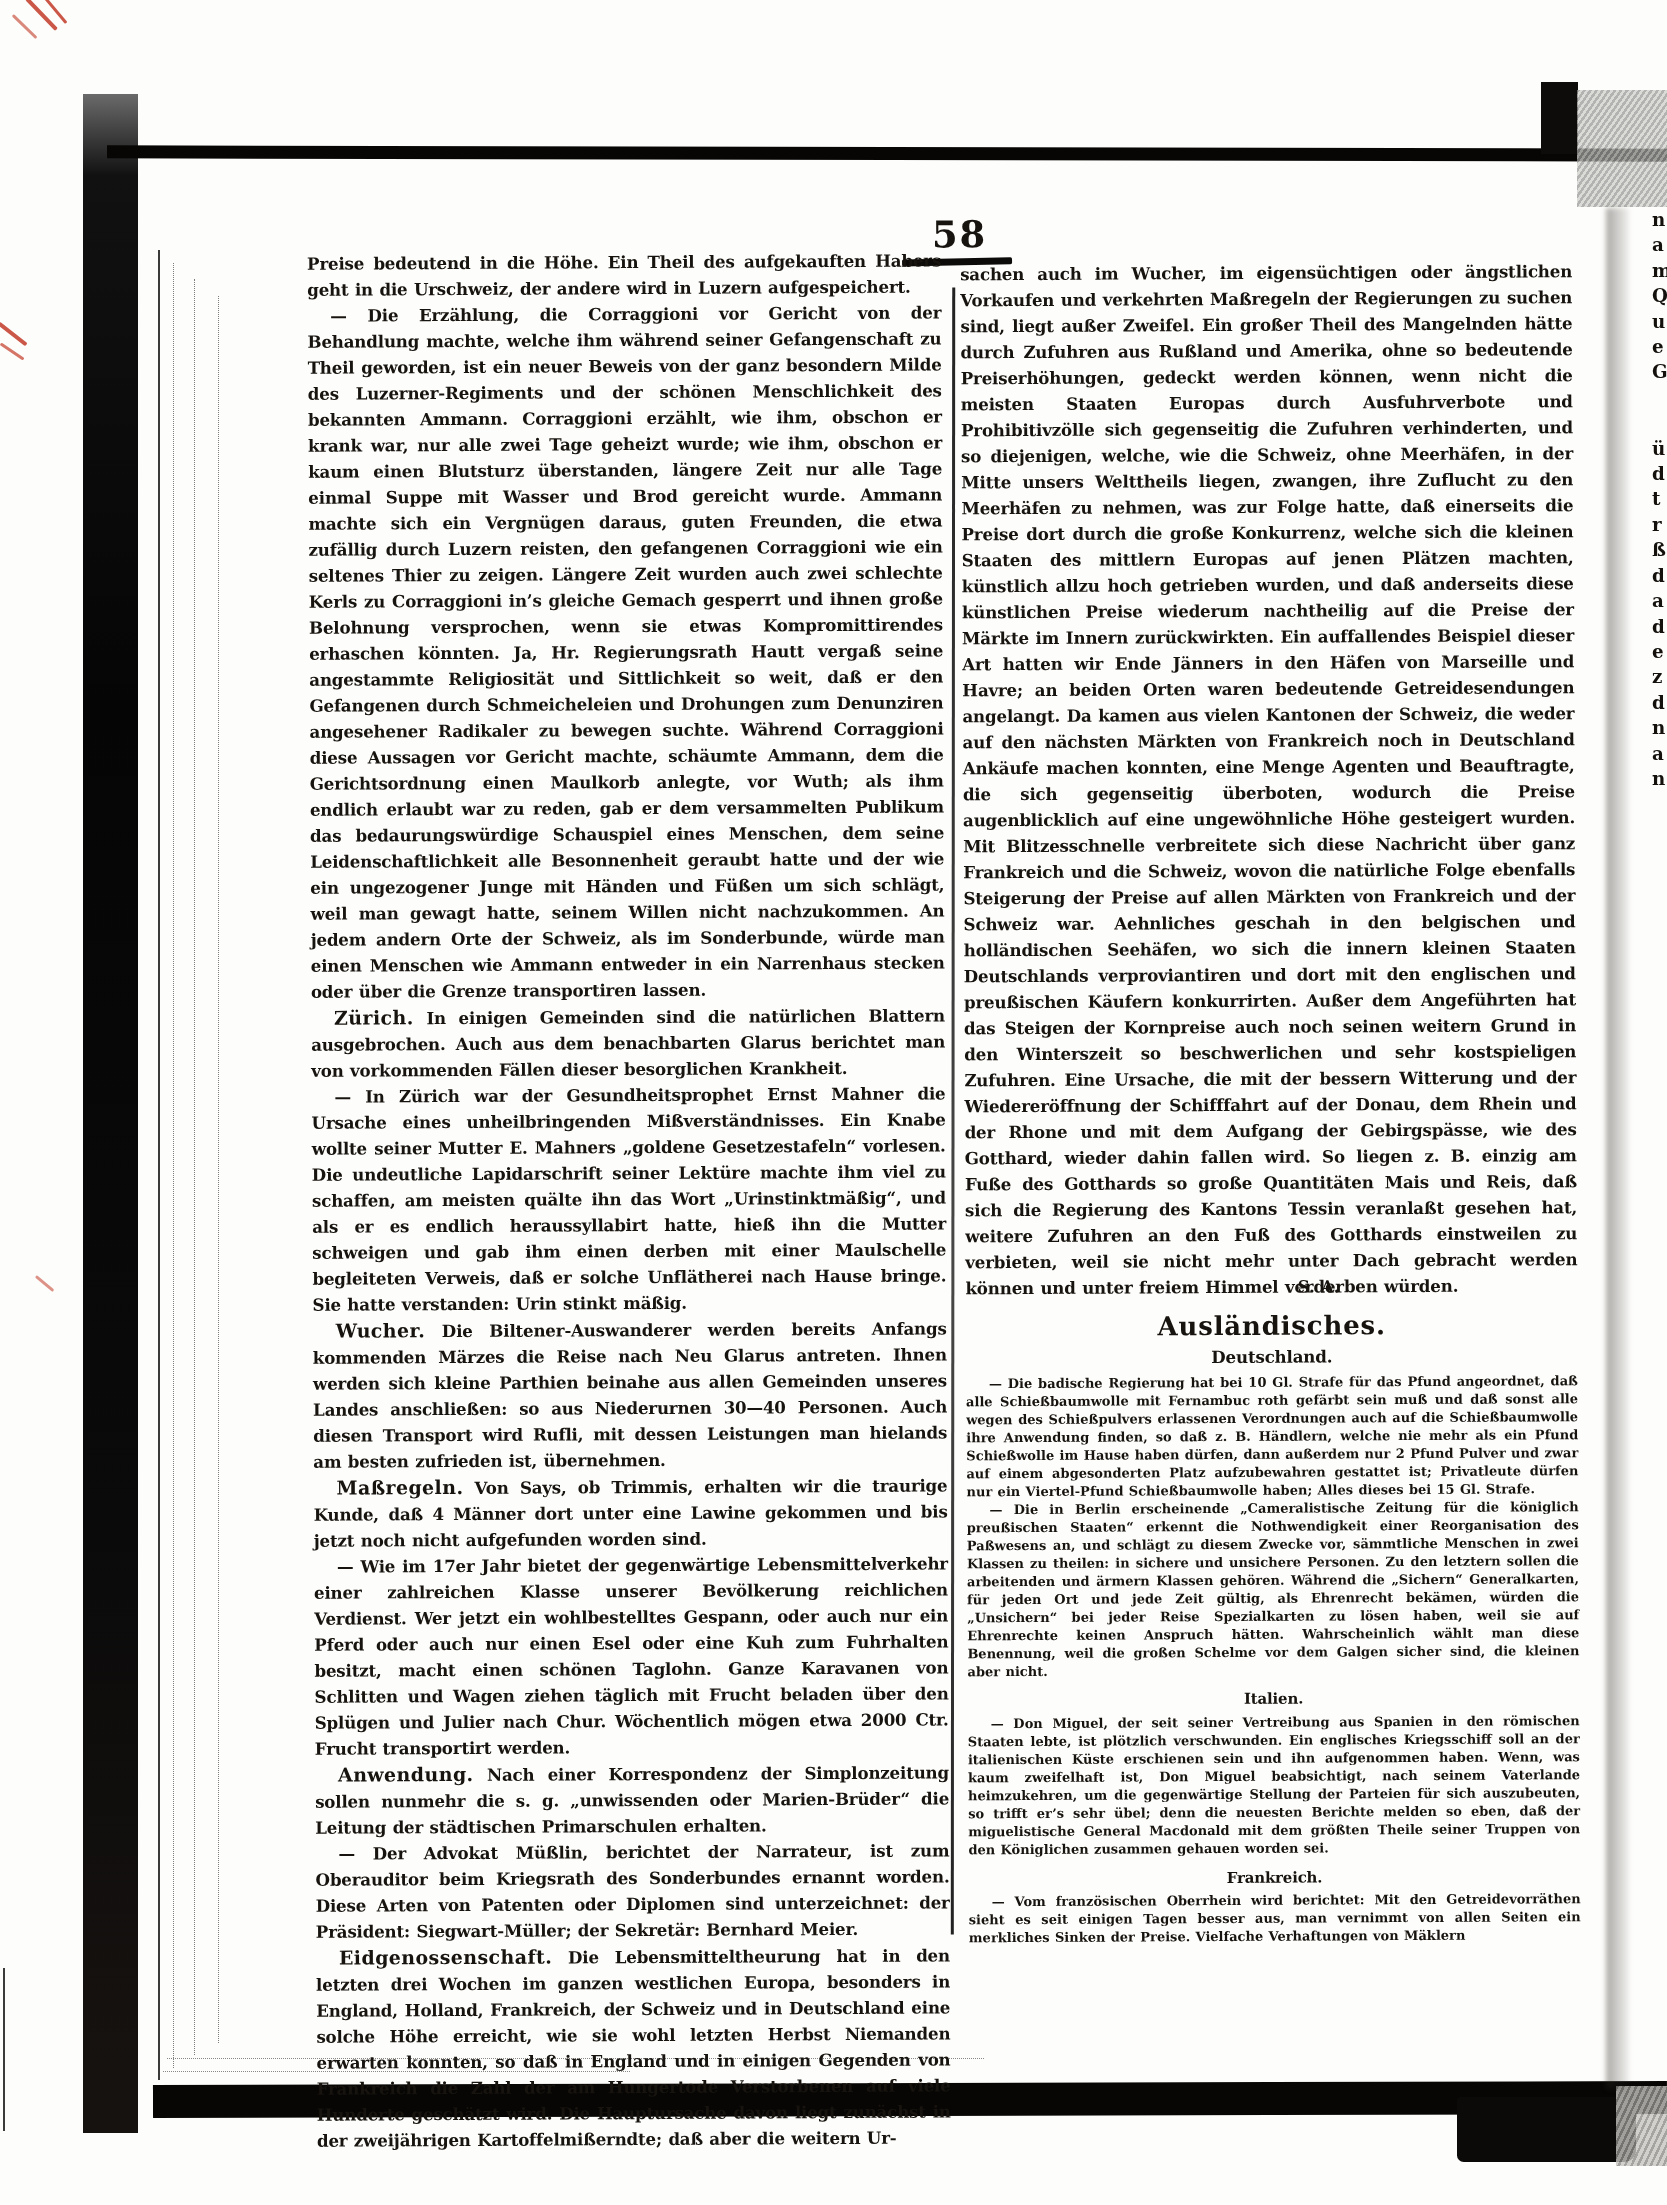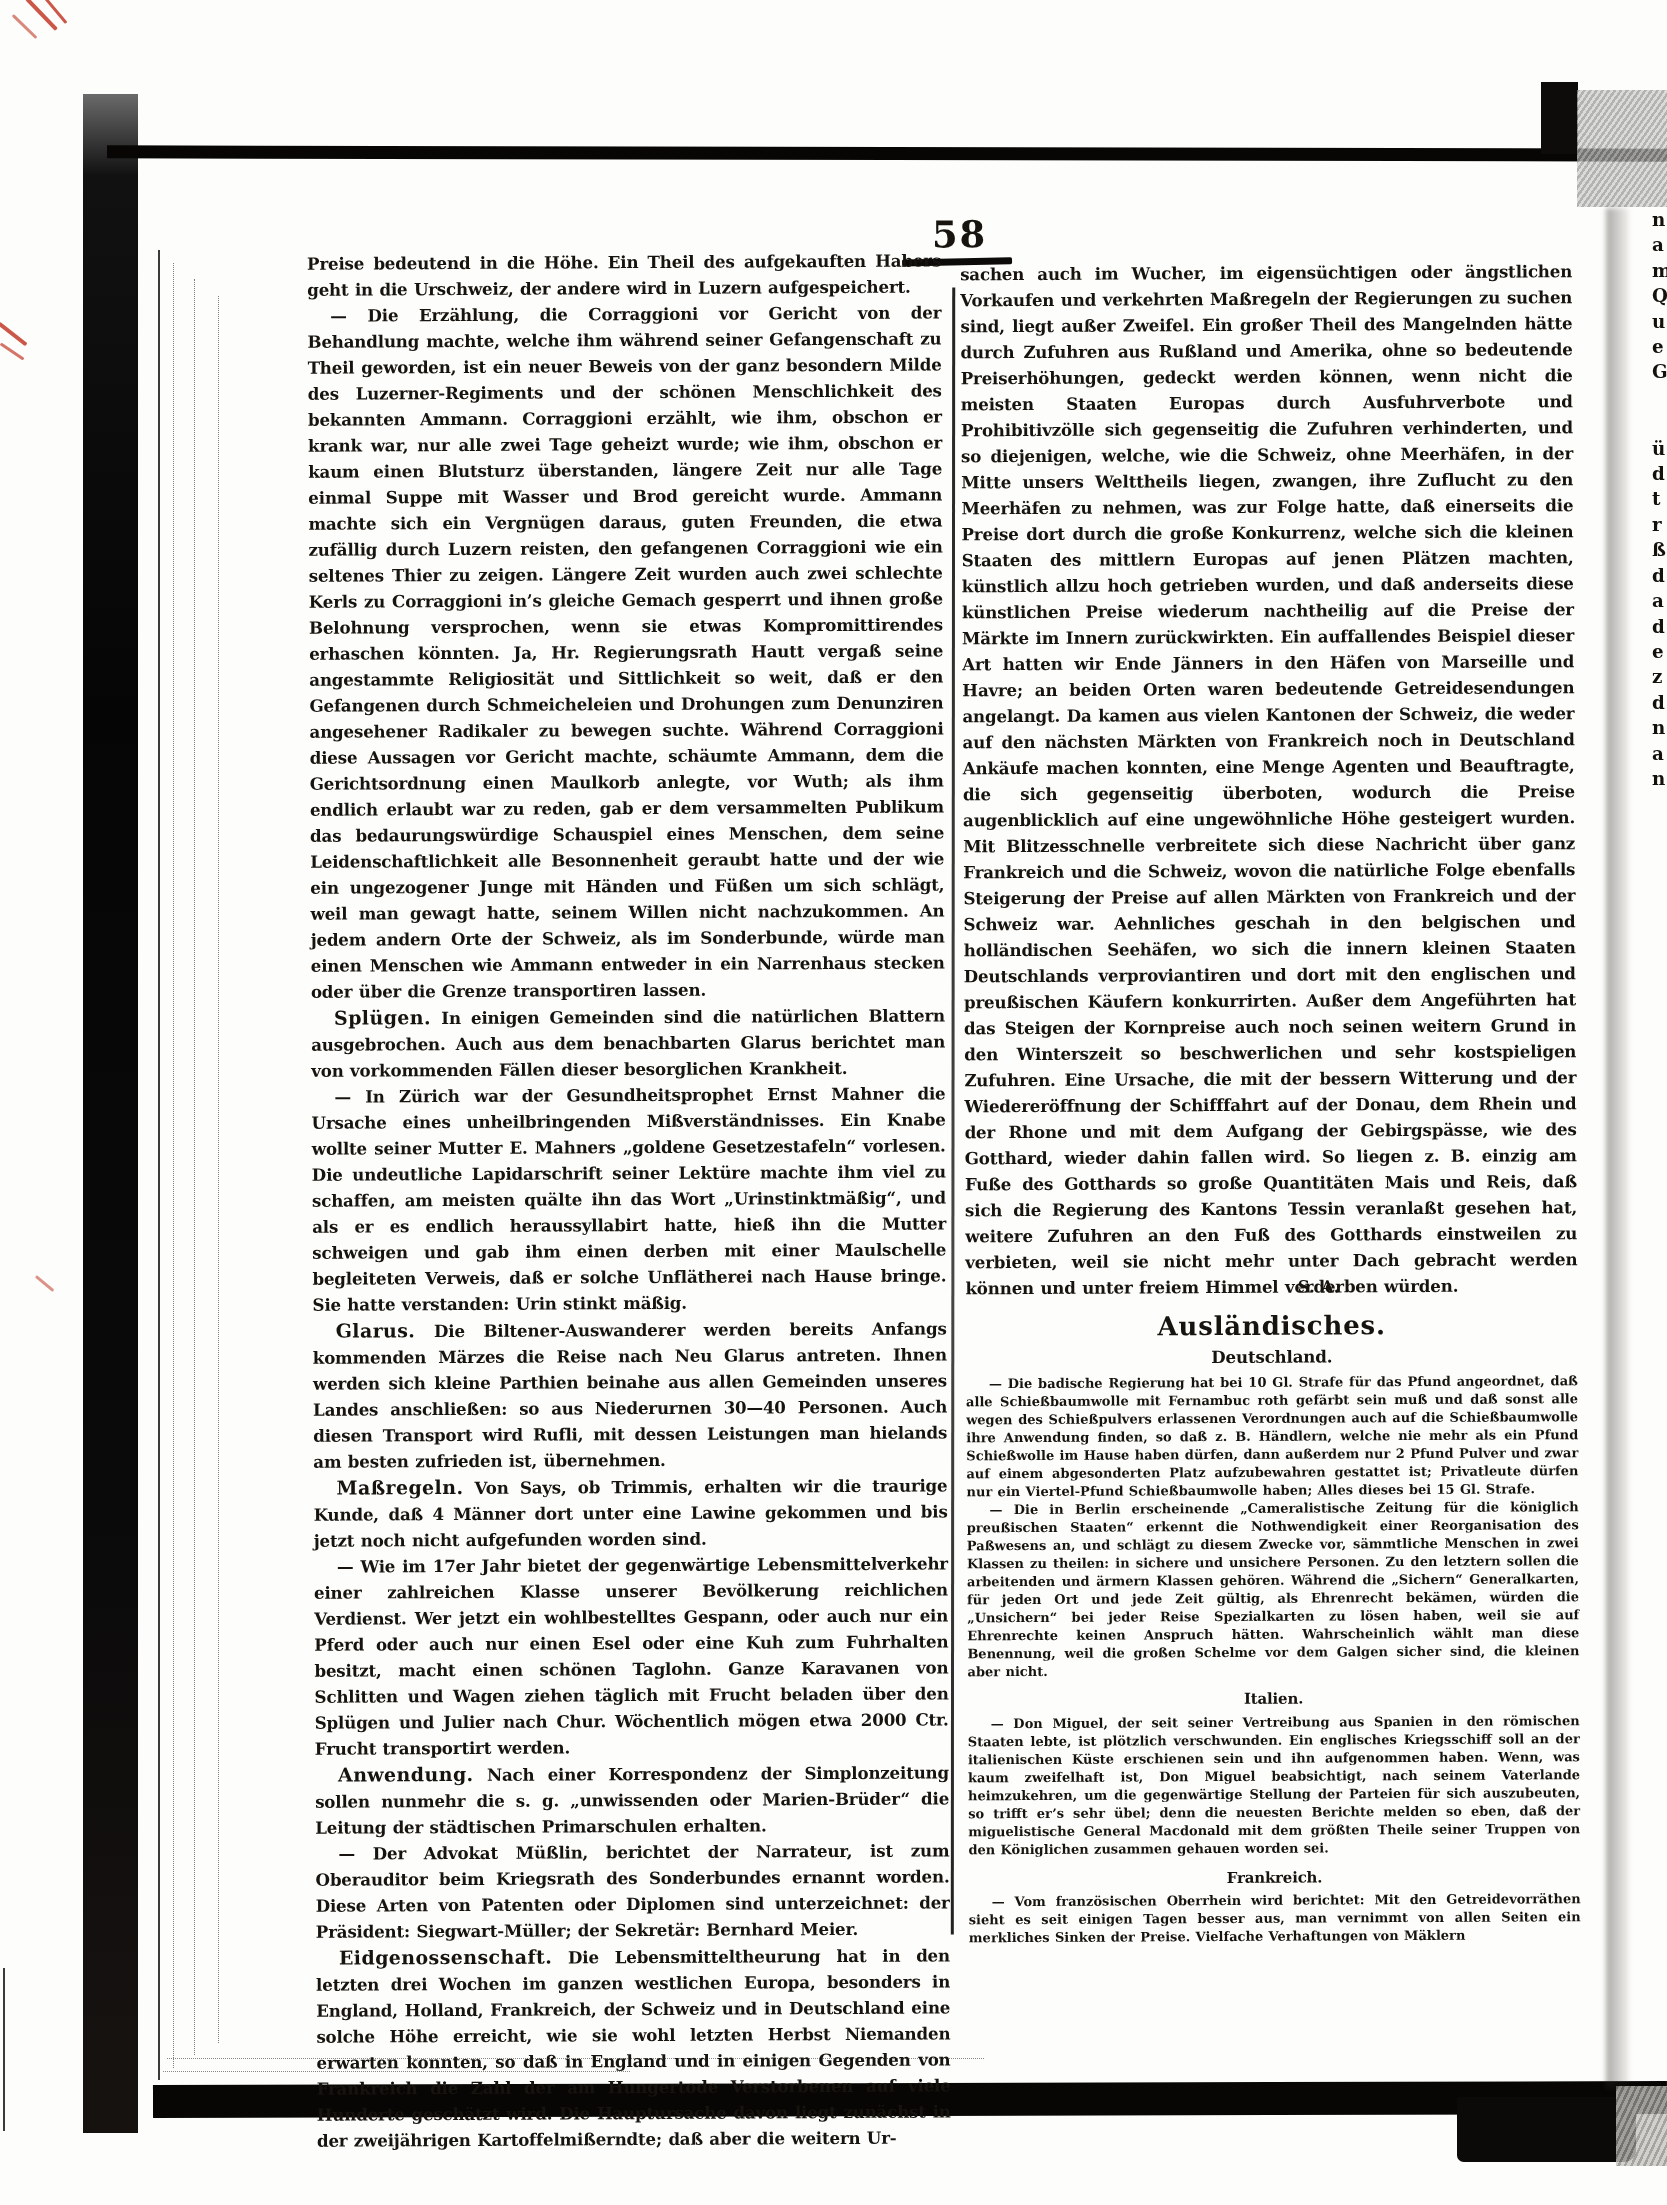--- a/index.html
+++ b/index.html
@@ -79,23 +79,23 @@
   <div id="content">
 
     <div id="pageno">58</div>
     <div id="pageno-rule"></div>
 
     <div id="divider"></div>
 
     <div class="col" id="col-left">
       <p class="noindent">Preise bedeutend in die Höhe. Ein Theil des aufgekauften Habers geht in die Urschweiz, der andere wird in Luzern aufgespeichert.</p>
       <p>— Die Erzählung, die Corraggioni vor Gericht von der Behandlung machte, welche ihm während seiner Gefangenschaft zu Theil geworden, ist ein neuer Beweis von der ganz besondern Milde des Luzerner-Regiments und der schönen Menschlichkeit des bekannten Ammann. Corraggioni erzählt, wie ihm, obschon er krank war, nur alle zwei Tage geheizt wurde; wie ihm, obschon er kaum einen Blutsturz überstanden, längere Zeit nur alle Tage einmal Suppe mit Wasser und Brod gereicht wurde. Ammann machte sich ein Vergnügen daraus, guten Freunden, die etwa zufällig durch Luzern reisten, den gefangenen Corraggioni wie ein seltenes Thier zu zeigen. Längere Zeit wurden auch zwei schlechte Kerls zu Corraggioni in’s gleiche Gemach gesperrt und ihnen große Belohnung versprochen, wenn sie etwas Kompromittirendes erhaschen könnten. Ja, Hr. Regierungsrath Hautt vergaß seine angestammte Religiosität und Sittlichkeit so weit, daß er den Gefangenen durch Schmeicheleien und Drohungen zum Denunziren angesehener Radikaler zu bewegen suchte. Während Corraggioni diese Aussagen vor Gericht machte, schäumte Ammann, dem die Gerichtsordnung einen Maulkorb anlegte, vor Wuth; als ihm endlich erlaubt war zu reden, gab er dem versammelten Publikum das bedaurungswürdige Schauspiel eines Menschen, dem seine Leidenschaftlichkeit alle Besonnenheit geraubt hatte und der wie ein ungezogener Junge mit Händen und Füßen um sich schlägt, weil man gewagt hatte, seinem Willen nicht nachzukommen. An jedem andern Orte der Schweiz, als im Sonderbunde, würde man einen Menschen wie Ammann entweder in ein Narrenhaus stecken oder über die Grenze transportiren lassen.</p>
-      <p><span class="lead">Splügen.</span> <span>In einigen Gemeinden sind die natürlichen Blattern ausgebrochen. Auch aus dem benachbarten Glarus berichtet man von vorkommenden Fällen dieser besorglichen Krankheit.</span></p>
+      <p><span class="lead">Zürich.</span> <span>In einigen Gemeinden sind die natürlichen Blattern ausgebrochen. Auch aus dem benachbarten Glarus berichtet man von vorkommenden Fällen dieser besorglichen Krankheit.</span></p>
       <p>— In Zürich war der Gesundheitsprophet Ernst Mahner die Ursache eines unheilbringenden Mißverständnisses. Ein Knabe wollte seiner Mutter E. Mahners „goldene Gesetzestafeln“ vorlesen. Die undeutliche Lapidarschrift seiner Lektüre machte ihm viel zu schaffen, am meisten quälte ihn das Wort „Urinstinktmäßig“, und als er es endlich heraussyllabirt hatte, hieß ihn die Mutter schweigen und gab ihm einen derben mit einer Maulschelle begleiteten Verweis, daß er solche Unflätherei nach Hause bringe. Sie hatte verstanden: Urin stinkt mäßig.</p>
-      <p><span class="lead">Glarus.</span> <span>Die Biltener-Auswanderer werden bereits Anfangs kommenden Märzes die Reise nach Neu Glarus antreten. Ihnen werden sich kleine Parthien beinahe aus allen Gemeinden unseres Landes anschließen: so aus Niederurnen 30—40 Personen. Auch diesen Transport wird Rufli, mit dessen Leistungen man hielands am besten zufrieden ist, übernehmen.</span></p>
+      <p><span class="lead">Wucher.</span> <span>Die Biltener-Auswanderer werden bereits Anfangs kommenden Märzes die Reise nach Neu Glarus antreten. Ihnen werden sich kleine Parthien beinahe aus allen Gemeinden unseres Landes anschließen: so aus Niederurnen 30—40 Personen. Auch diesen Transport wird Rufli, mit dessen Leistungen man hielands am besten zufrieden ist, übernehmen.</span></p>
       <p><span class="lead">Maßregeln.</span> <span>Von Says, ob Trimmis, erhalten wir die traurige Kunde, daß 4 Männer dort unter eine Lawine gekommen und bis jetzt noch nicht aufgefunden worden sind.</span></p>
       <p>— Wie im 17er Jahr bietet der gegenwärtige Lebensmittelverkehr einer zahlreichen Klasse unserer Bevölkerung reichlichen Verdienst. Wer jetzt ein wohlbestelltes Gespann, oder auch nur ein Pferd oder auch nur einen Esel oder eine Kuh zum Fuhrhalten besitzt, macht einen schönen Taglohn. Ganze Karavanen von Schlitten und Wagen ziehen täglich mit Frucht beladen über den Splügen und Julier nach Chur. Wöchentlich mögen etwa 2000 Ctr. Frucht transportirt werden.</p>
       <p><span class="lead">Anwendung.</span> <span>Nach einer Korrespondenz der Simplonzeitung sollen nunmehr die s. g. „unwissenden oder Marien-Brüder“ die Leitung der städtischen Primarschulen erhalten.</span></p>
       <p>— Der Advokat Müßlin, berichtet der Narrateur, ist zum Oberauditor beim Kriegsrath des Sonderbundes ernannt worden. Diese Arten von Patenten oder Diplomen sind unterzeichnet: der Präsident: Siegwart-Müller; der Sekretär: Bernhard Meier.</p>
       <p><span class="lead">Eidgenossenschaft.</span> <span>Die Lebensmitteltheurung hat in den letzten drei Wochen im ganzen westlichen Europa, besonders in England, Holland, Frankreich, der Schweiz und in Deutschland eine solche Höhe erreicht, wie sie wohl letzten Herbst Niemanden erwarten konnten, so daß in England und in einigen Gegenden von Frankreich die Zahl der am Hungertode Verstorbenen auf viele Hunderte geschätzt wird. Die Hauptursache davon liegt zunächst in der zweijährigen Kartoffelmißerndte; daß aber die weitern Ur-</span></p>
     </div>
 
     <div class="col" id="col-right">
       <p class="noindent">sachen auch im Wucher, im eigensüchtigen oder ängstlichen Vorkaufen und verkehrten Maßregeln der Regierungen zu suchen sind, liegt außer Zweifel. Ein großer Theil des Mangelnden hätte durch Zufuhren aus Rußland und Amerika, ohne so bedeutende Preiserhöhungen, gedeckt werden können, wenn nicht die meisten Staaten Europas durch Ausfuhrverbote und Prohibitivzölle sich gegenseitig die Zufuhren verhinderten, und so diejenigen, welche, wie die Schweiz, ohne Meerhäfen, in der Mitte unsers Welttheils liegen, zwangen, ihre Zuflucht zu den Meerhäfen zu nehmen, was zur Folge hatte, daß einerseits die Preise dort durch die große Konkurrenz, welche sich die kleinen Staaten des mittlern Europas auf jenen Plätzen machten, künstlich allzu hoch getrieben wurden, und daß anderseits diese künstlichen Preise wiederum nachtheilig auf die Preise der Märkte im Innern zurückwirkten. Ein auffallendes Beispiel dieser Art hatten wir Ende Jänners in den Häfen von Marseille und Havre; an beiden Orten waren bedeutende Getreidesendungen angelangt. Da kamen aus vielen Kantonen der Schweiz, die weder auf den nächsten Märkten von Frankreich noch in Deutschland Ankäufe machen konnten, eine Menge Agenten und Beauftragte, die sich gegenseitig überboten, wodurch die Preise augenblicklich auf eine ungewöhnliche Höhe gesteigert wurden. Mit Blitzesschnelle verbreitete sich diese Nachricht über ganz Frankreich und die Schweiz, wovon die natürliche Folge ebenfalls Steigerung der Preise auf allen Märkten von Frankreich und der Schweiz war. Aehnliches geschah in den belgischen und holländischen Seehäfen, wo sich die innern kleinen Staaten Deutschlands verproviantiren und dort mit den englischen und preußischen Käufern konkurrirten. Außer dem Angeführten hat das Steigen der Kornpreise auch noch seinen weitern Grund in den Winterszeit so beschwerlichen und sehr kostspieligen Zufuhren. Eine Ursache, die mit der bessern Witterung und der Wiedereröffnung der Schifffahrt auf der Donau, dem Rhein und der Rhone und mit dem Aufgang der Gebirgspässe, wie des Gotthard, wieder dahin fallen wird. So liegen z. B. einzig am Fuße des Gotthards so große Quantitäten Mais und Reis, daß sich die Regierung des Kantons Tessin veranlaßt gesehen hat, weitere Zufuhren an den Fuß des Gotthards einstweilen zu verbieten, weil sie nicht mehr unter Dach gebracht werden können und unter freiem Himmel verderben würden.</p>
       <div class="sig">S. A.</div>

